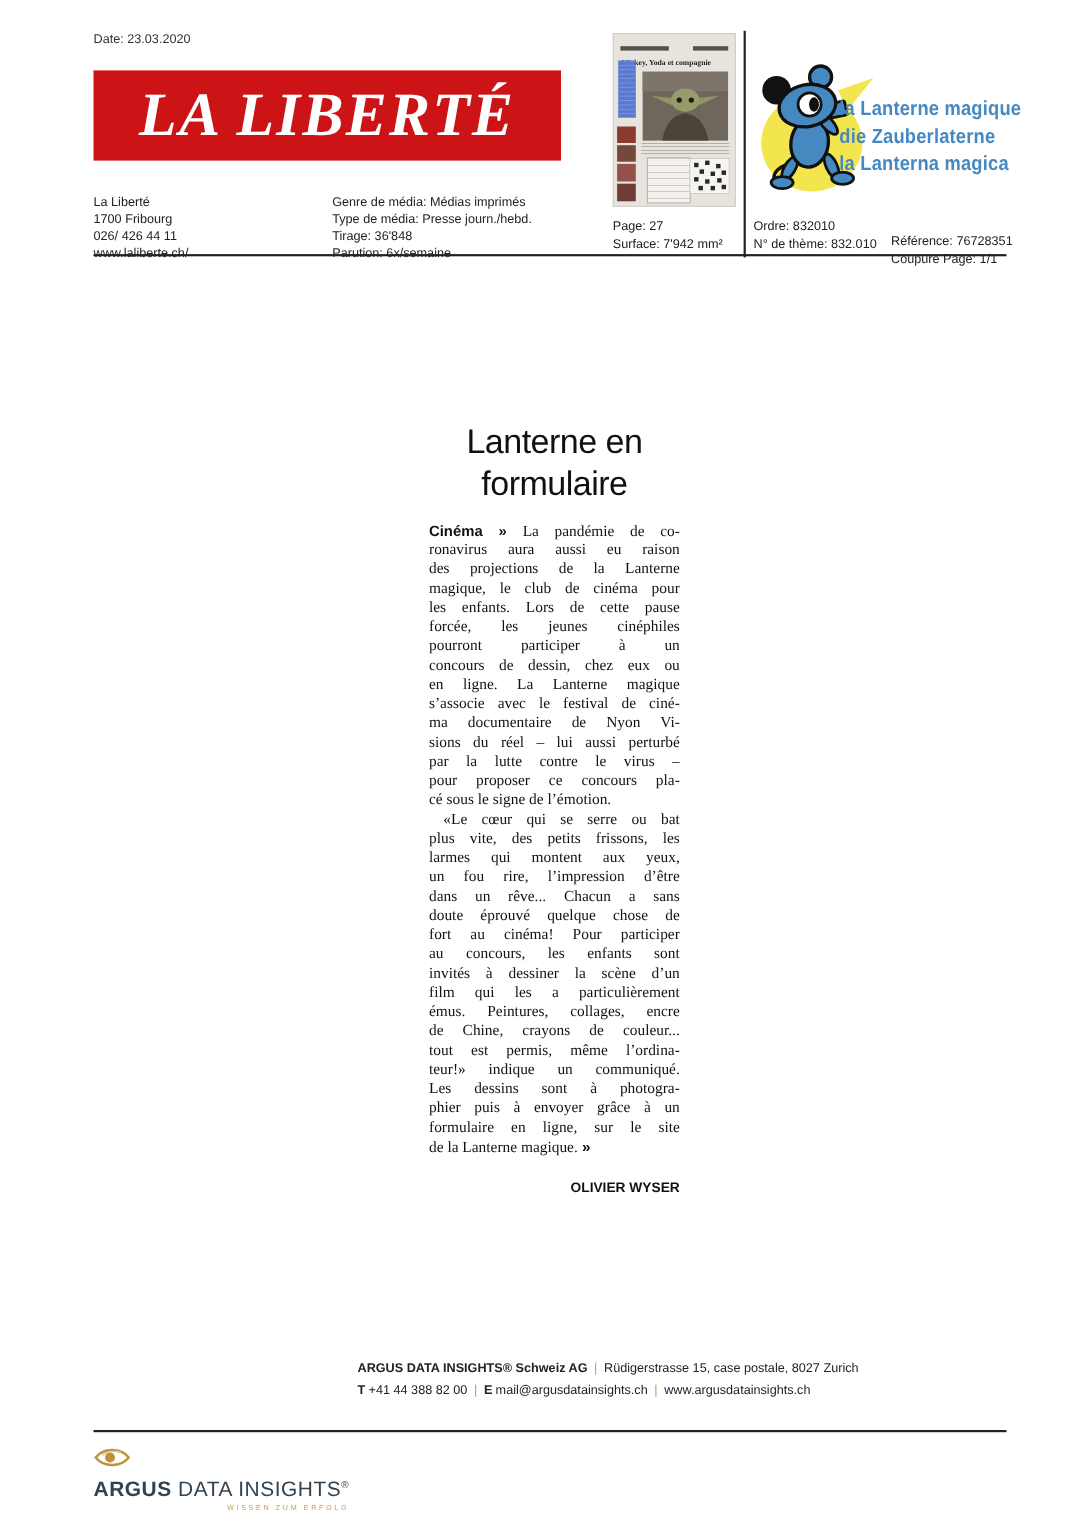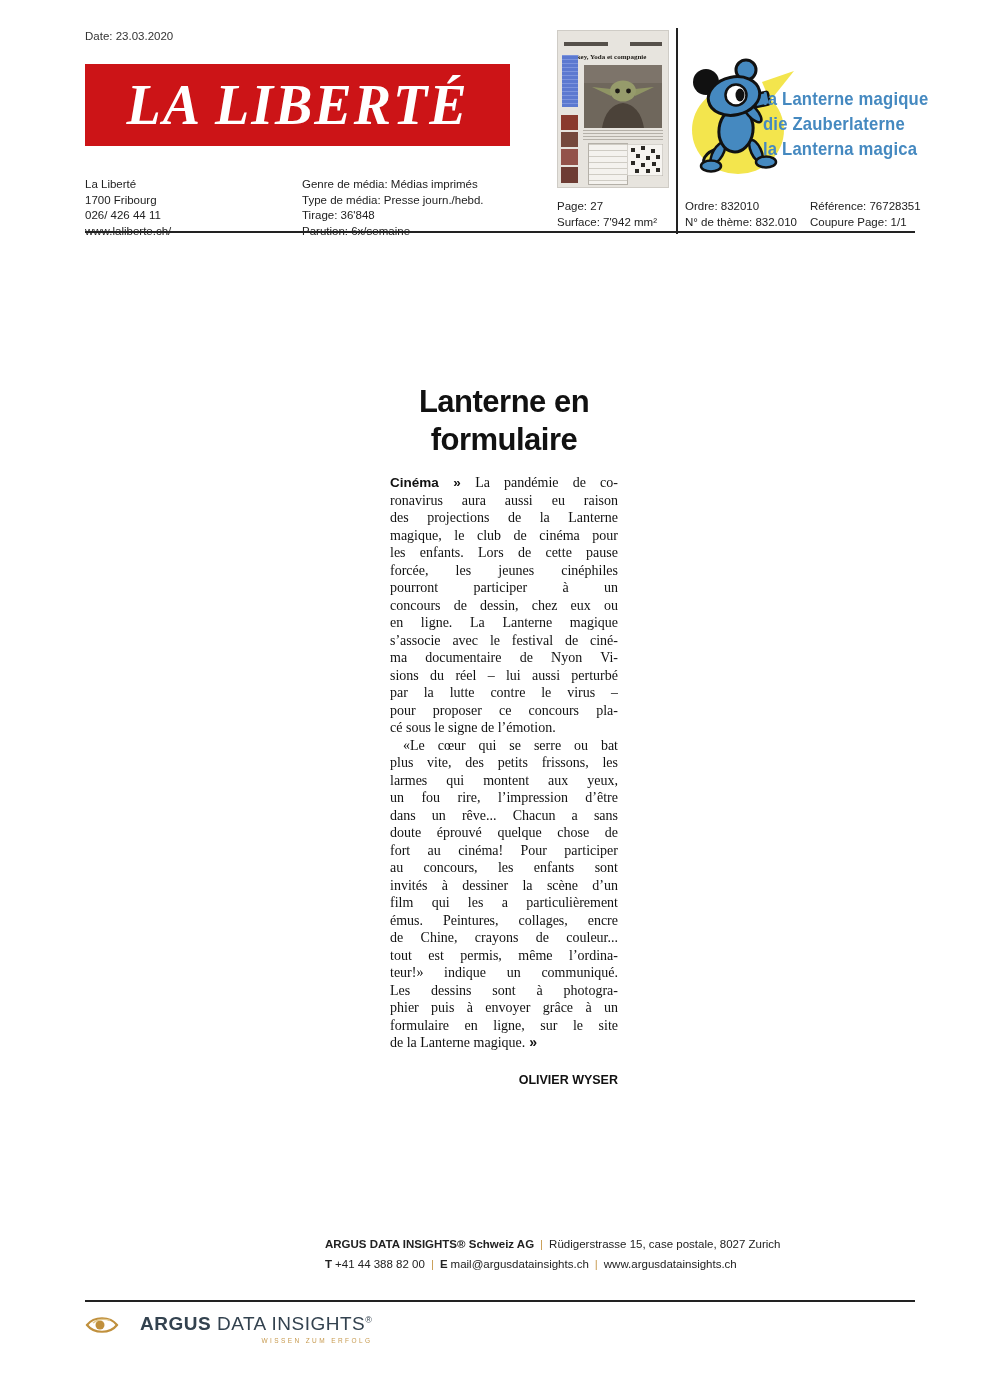--- a/index.html
+++ b/index.html
@@ -39,41 +39,41 @@
   .lantern .ltext { position:absolute; left:77px; top:30px; font-weight:bold; color:#4589c0;
                     font-size:18.5px; line-height:25px; transform:scaleX(0.9); transform-origin:left top;
                     white-space:nowrap; letter-spacing:0.2px; }
 
   
   .meta { font-size:11.5px; line-height:15.5px; color:#222; }
   .col-pub { left:85px; top:177px; }
   .col-media { left:302px; top:177px; }
   .col-page { left:557px; top:199px; }
   .col-ordre { left:685px; top:199px; }
-  .col-ref { left:810px; top:199px; }
+  .col-ref { left:810px; top:213px; }
   .hrule { left:85px; width:830px; height:2px; background:#222; }
   .hrule.top { top:231px; }
   .hrule.bottom { top:1300px; }
 
   
   .article { left:390px; top:383px; width:228px; }
-  .a-title { font-size:31px; font-weight:bold; line-height:38px; letter-spacing:-0.5px;
+  .a-title { font-size:31px; font-weight:normal; line-height:38px; letter-spacing:-0.5px;
              text-align:center; color:#111; margin-bottom:15px; }
   .para { margin:0; }
   .jline { font-family:"Liberation Serif", serif; font-size:14px; line-height:17.5px;
            height:17.5px; overflow:hidden; color:#111;
            text-align:justify; text-align-last:justify; }
   .jline.last { text-align-last:left; }
   .jline.indent { text-indent:13px; }
   .jline b.lead { font-family:"Liberation Sans", sans-serif; font-size:13.5px; letter-spacing:0; }
   .jline b.endmark { font-family:"Liberation Sans", sans-serif; }
   .byline { font-size:12.5px; font-weight:bold; text-align:right; margin-top:21px; color:#111; }
 
   
-  .f-brand { left:85px; top:1313px; display:flex; align-items:flex-start; gap:21px; }
+  .f-brand { left:85px; top:1313px; display:flex; align-items:flex-start; gap:7px;flex-direction:column; }
   .f-brand .wordmark { font-size:19px; color:#33424f; letter-spacing:0.5px; white-space:nowrap; }
   .f-brand .wordmark b { font-weight:bold; }
   .f-brand .wordmark sup { font-size:9px; }
   .f-brand .tagline { font-size:6.5px; letter-spacing:2.4px; color:#c79a4f; text-align:right; margin-top:2px; }
   .f-text { left:325px; top:1234px; font-size:11.5px; line-height:20px; color:#222; white-space:nowrap; }
   .f-text .pipe { color:#c79a4f; margin:0 6px; }
   .f-text b.lbl { margin-right:3px; }
 </style>
 </head>
 <body>

